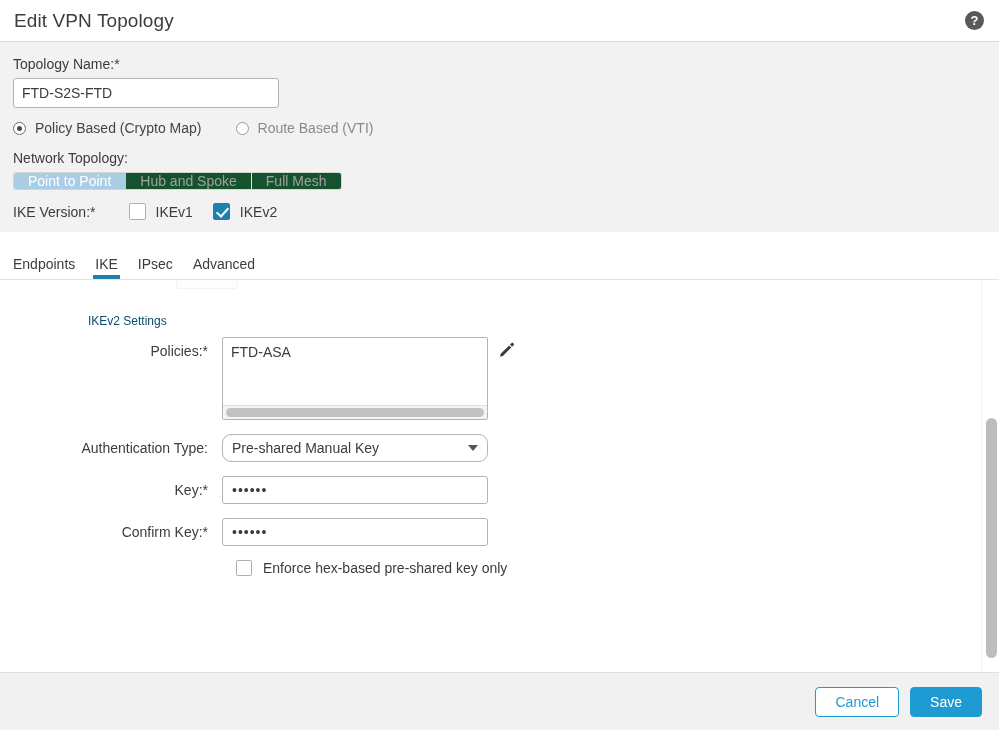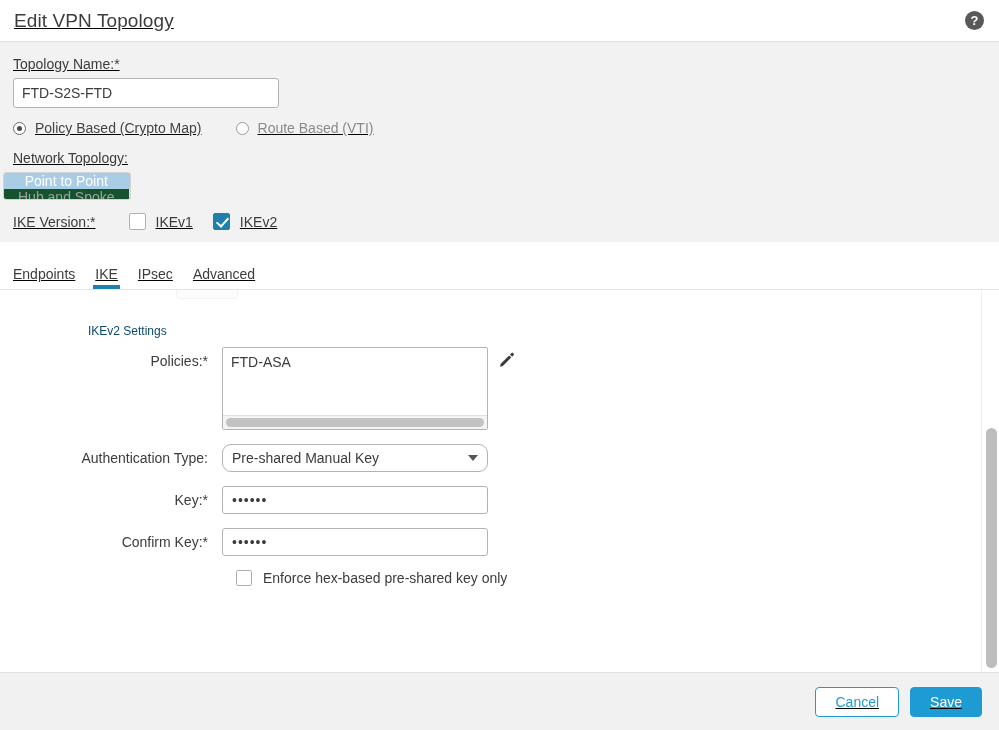--- a/index.html
+++ b/index.html
@@ -12,21 +12,20 @@
     -webkit-font-smoothing: antialiased;
   }
 
   #app {
     position: relative;
     width: 999px;
     height: 730px;
     background: #ffffff;
     display: flex;
     flex-direction: column;
-    text-decoration: underline;
   }
 
   
   .dialog-header {
     position: relative;
     height: 42px;
     flex: 0 0 42px;
     background: #ffffff;
     border-bottom: 1px solid #dcdcdc;
     display: flex;
@@ -113,27 +112,26 @@
   .radio-label { font-size: 14px; color: #444; }
   .radio-opt:not(.selected) .radio-label { color: #8a8a8a; }
 
   .net-topology-label {
     font-size: 14px;
     color: #3c3c3c;
     padding: 14px 0 6px 13px;
   }
   .seg-control {
     display: inline-flex;
-    margin-left: 3px;
+    margin-left: 13px;
     border: 1px solid #d4d4d4;
     border-radius: 3px;
     overflow: hidden;
     background: #fbfbfb;
-    height: 28px;
-    flex-direction: column;
+    height: 18px;
   }
   .seg-btn {
     display: flex;
     align-items: center;
     justify-content: center;
     font-size: 14px;
     color: #a0a0a0;
     padding: 0 14px;
     border-right: 1px solid #e2e2e2;
     cursor: pointer;

